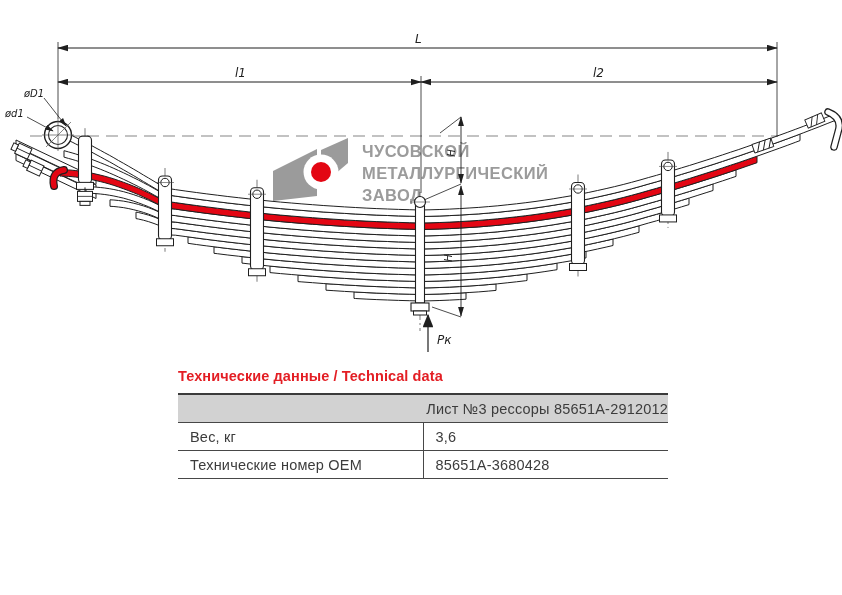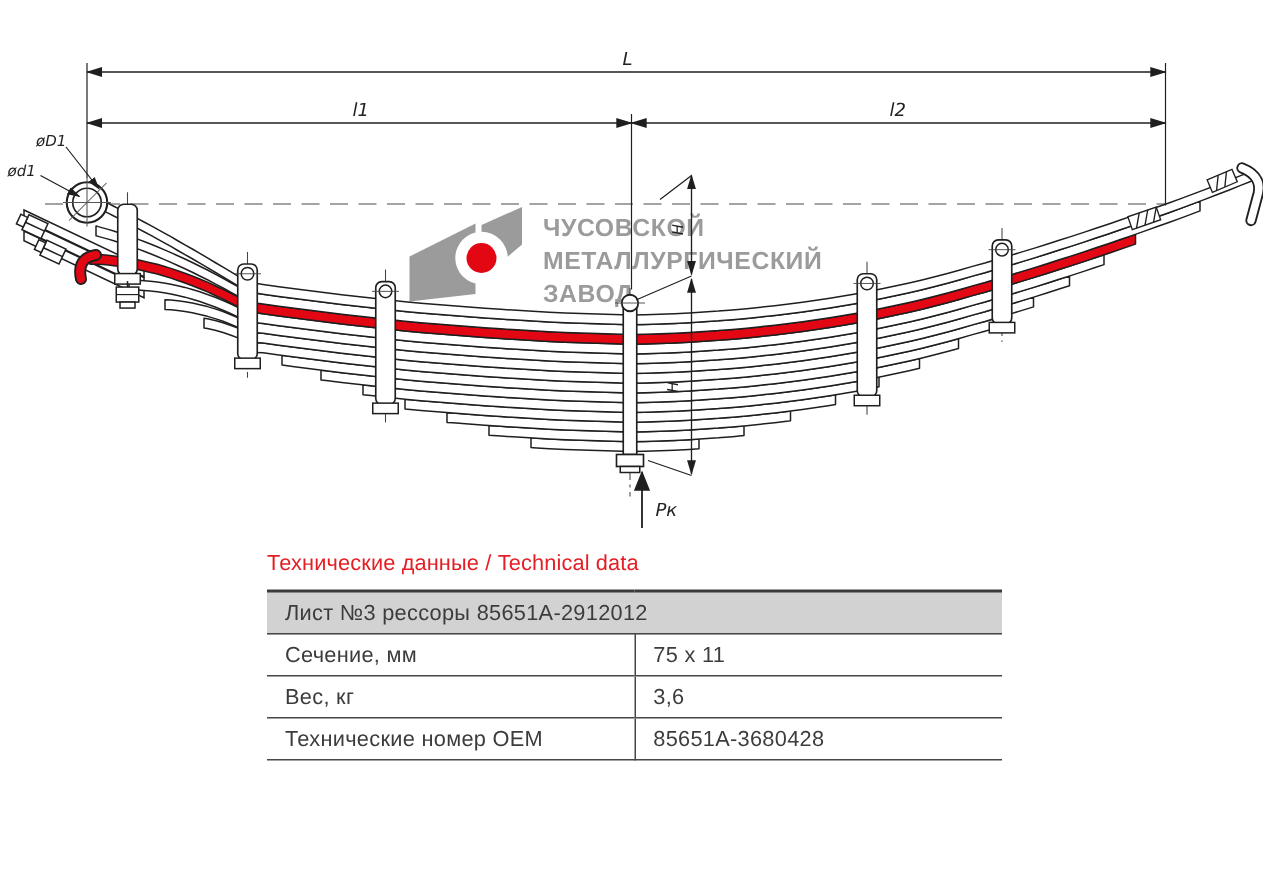--- a/index.html
+++ b/index.html
@@ -4,29 +4,29 @@
 <style>
   html,body{margin:0;padding:0;background:#fff;}
   .page{position:relative;width:842px;height:595px;background:#fff;overflow:hidden;
         font-family:"Liberation Sans",sans-serif;}
   svg text{user-select:none;}
   .dim-label{font-family:"DejaVu Sans",sans-serif;font-style:italic;font-size:12px;fill:#222;}
   .dim-label-sm{font-family:"DejaVu Sans",sans-serif;font-style:italic;font-size:10px;fill:#222;}
   .logo-text{font-family:"Liberation Sans",sans-serif;font-weight:bold;font-size:16.5px;
              letter-spacing:0.4px;}
   .tech-block{position:absolute;left:178px;top:368px;width:492px;}
-  .tech-title{font-size:14.5px;font-weight:normal;margin:0 0 9px 0;letter-spacing:0.1px;}
+  .tech-title{font-size:14.5px;font-weight:bold;margin:0 0 9px 0;letter-spacing:0.1px;}
   table.specs{border-collapse:collapse;width:490px;table-layout:fixed;
               font-size:14.5px;color:#3c3c3c;}
   table.specs td{height:27px;padding:0 0 0 12px;border-top:1.6px solid #474747;
                  vertical-align:middle;letter-spacing:0.2px;}
   table.specs tr:last-child td{border-bottom:1.6px solid #474747;}
   table.specs tr.hdr td{border-top:2px solid #3b3b3b;}
   table.specs td.lbl{width:226px;border-right:1.4px solid #474747;}
-  table.specs tr.alt td{background:var(--alt-bg,#d2d2d2);}
+  table.specs tr.alt td{background:var(--alt-bg,#d2d2d2);text-align:right;}
 </style>
 </head>
 <body>
 
 <div class="page">
 
   <svg id="dwg" width="842" height="362" viewBox="0 0 842 362">
     <defs>
       <marker id="arr" viewBox="0 0 10 6" refX="9.2" refY="3" markerWidth="11" markerHeight="7" orient="auto-start-reverse">
           <path d="M0,0 L10,3 L0,6 Z" fill="#1f1f1f"></path>
@@ -184,24 +184,20 @@
 
   
   <div class="tech-block">
     <div class="tech-title" id="techTitle" style="color: rgb(227, 30, 36);">Технические данные / Technical data</div>
     <table class="specs">
       <tbody>
           <tr class="hdr alt">
         <td colspan="2">Лист №3 рессоры 85651А-2912012</td>
       </tr>
       <tr>
-        <td class="lbl">Сечение, мм</td>
-        <td>75 x 11</td>
-      </tr>
-      <tr>
         <td class="lbl">Вес, кг</td>
         <td>3,6</td>
       </tr>
       <tr>
         <td class="lbl">Технические номер ОЕМ</td>
         <td>85651А-3680428</td>
       </tr>
     </tbody>
       </table>
   </div>

